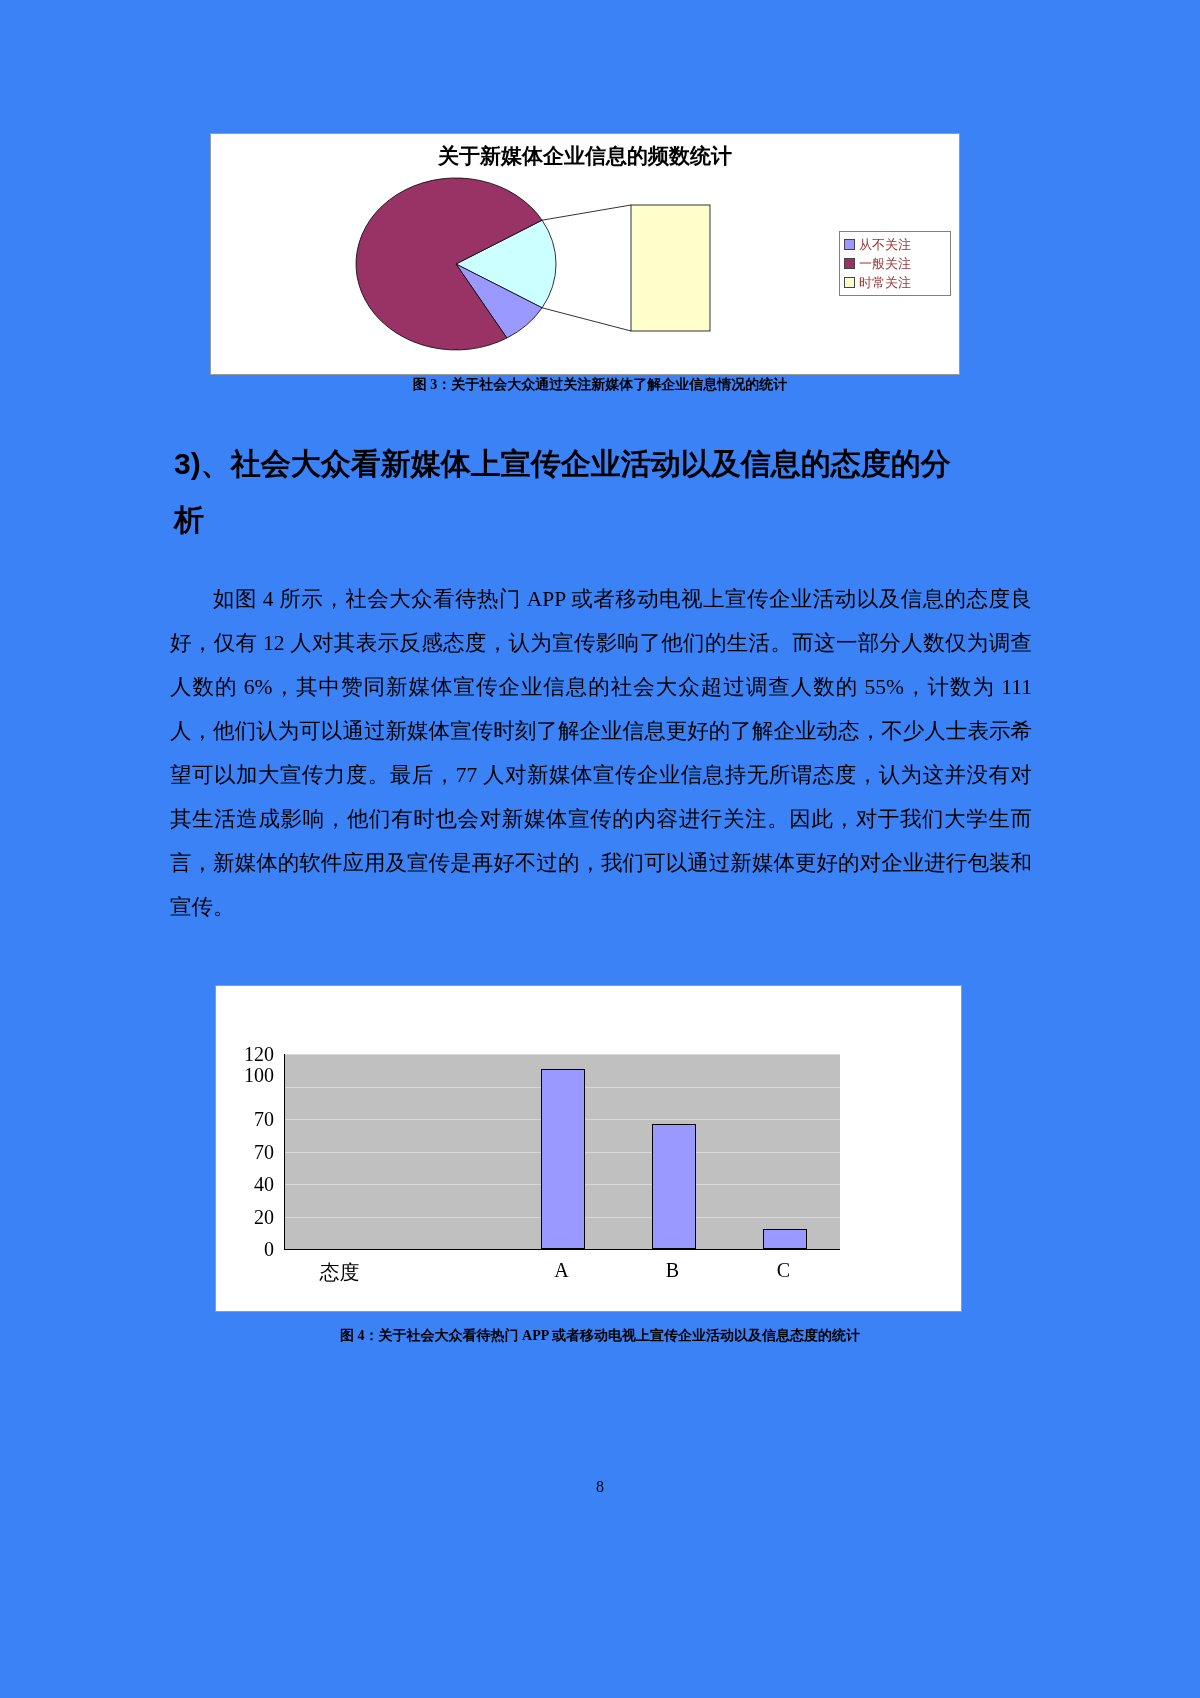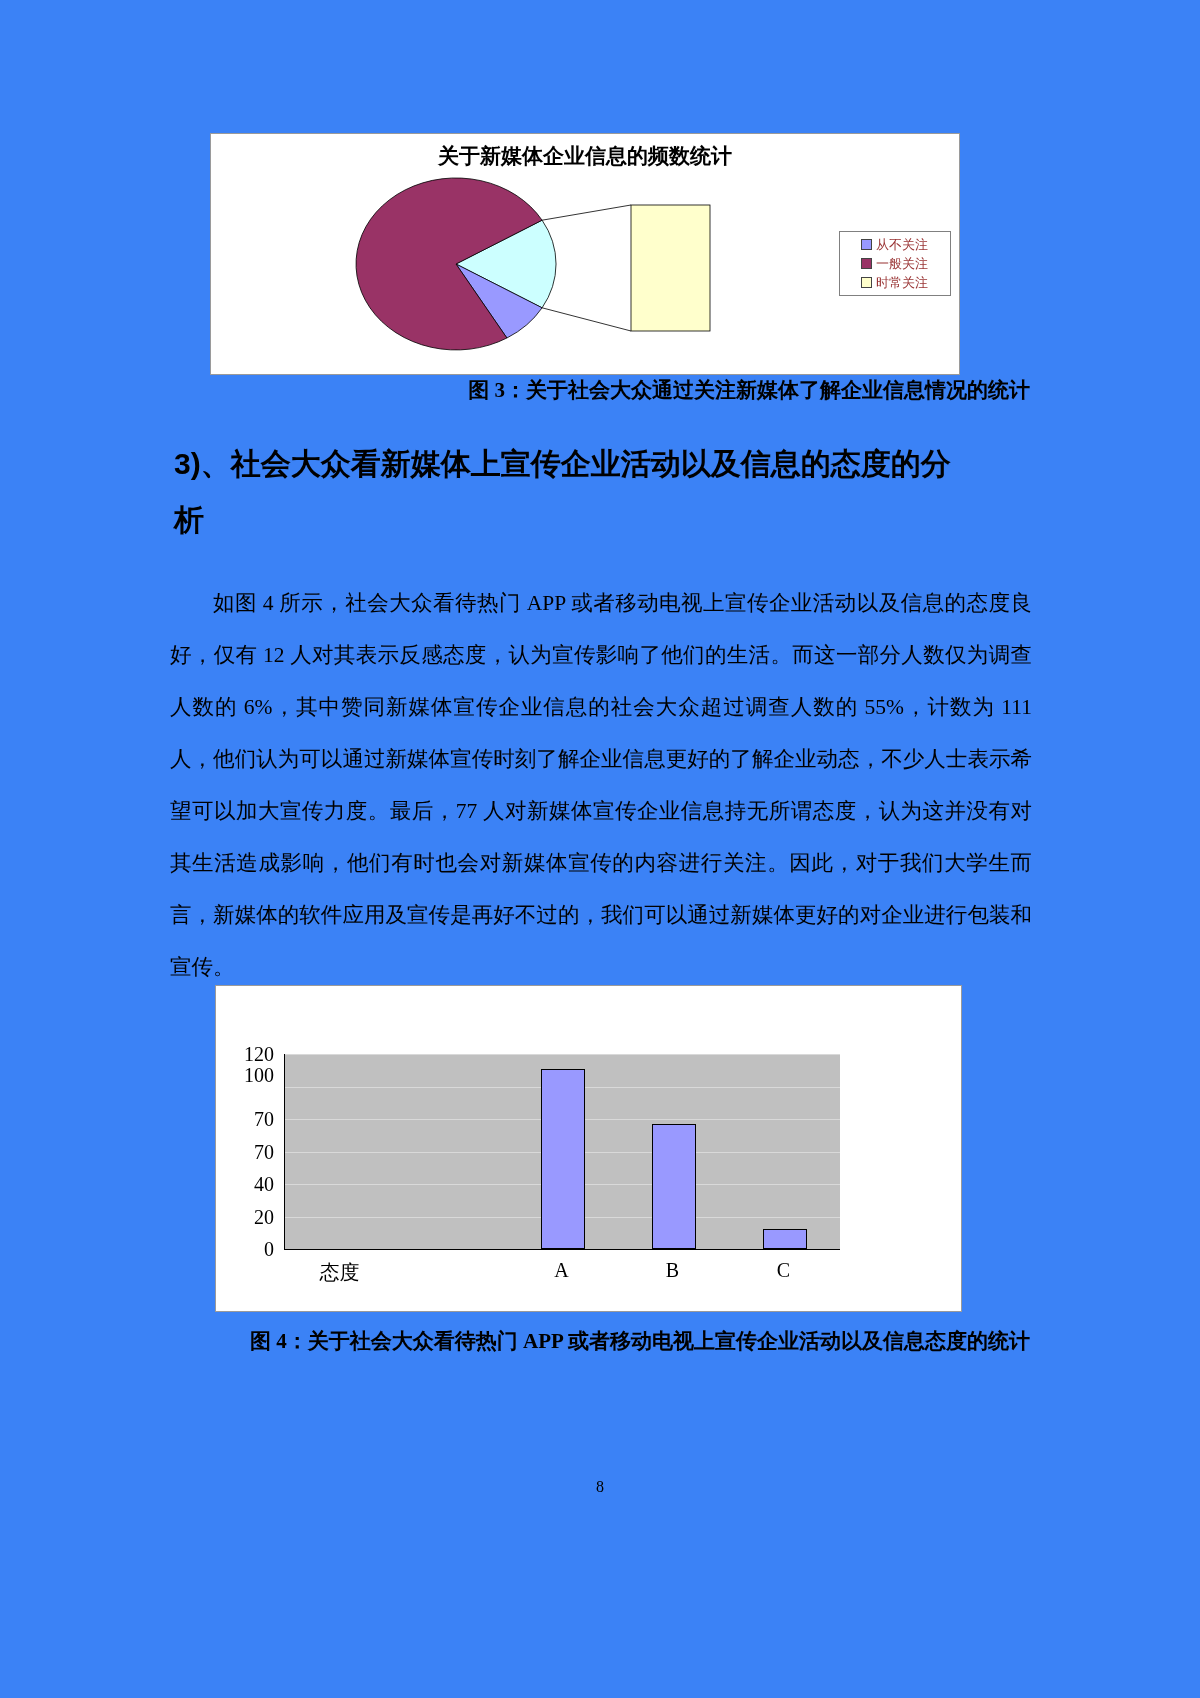--- a/index.html
+++ b/index.html
@@ -7,38 +7,38 @@
         font-family:"Liberation Serif", serif;color:#000;overflow:hidden;}
 
   
   .fig3-box{position:absolute;left:210px;top:133px;width:748px;height:240px;
             border:1px solid #9a9a9a;background:#fff;}
   .fig3-title{position:absolute;top:8px;left:0;width:100%;text-align:center;
               font-family:"Liberation Sans", sans-serif;font-weight:bold;
               font-size:21px;color:#000;}
   #fig3-svg{position:absolute;left:0;top:0;}
   .legend{position:absolute;left:628px;top:97px;width:112px;
-          border:1px solid #808080;background:#fff;padding:3px 21px;box-sizing:border-box;}
+          border:1px solid #808080;background:#fff;padding:3px 4px;box-sizing:border-box;}
   .legend-row{display:flex;align-items:center;gap:4px;height:19px;}
   .legend-swatch{width:11px;height:11px;border:1px solid #444;flex:none;box-sizing:border-box;}
   .legend-label{font-size:13px;color:#993333;white-space:nowrap;
                 font-family:"Liberation Serif", serif;}
 
-  .caption{position:absolute;left:170px;width:860px;text-align:right;
-           font-weight:bold;font-size:21px;color:#000;
+  .caption{position:absolute;left:170px;width:860px;text-align:center;
+           font-weight:bold;font-size:14px;color:#000;
            font-family:"Liberation Serif", serif;}
   .caption3{top:376px;}
   .caption4{top:1327px;}
 
   .heading{position:absolute;left:174px;top:436px;width:790px;margin:0;
            font-family:"Liberation Sans", sans-serif;font-weight:bold;
            font-size:30px;line-height:56px;color:#000;}
 
   .body-text{position:absolute;left:170px;top:577px;width:862px;margin:0;
-             font-size:21.5px;line-height:52px;text-align:justify;
+             font-size:21.5px;line-height:44px;text-align:justify;
              text-indent:2em;color:#000;}
 
   
   .fig4-box{position:absolute;left:215px;top:985px;width:745px;height:325px;
             border:1px solid #9a9a9a;background:#fff;}
   .fig4-title{position:absolute;top:10px;left:0;width:100%;text-align:center;
               font-family:"Liberation Sans", sans-serif;font-weight:bold;
               font-size:27px;color:#000;}
   .plot{position:absolute;left:68px;top:68px;width:555px;height:195px;
         border-left:1px solid #000;border-bottom:1px solid #000;}

